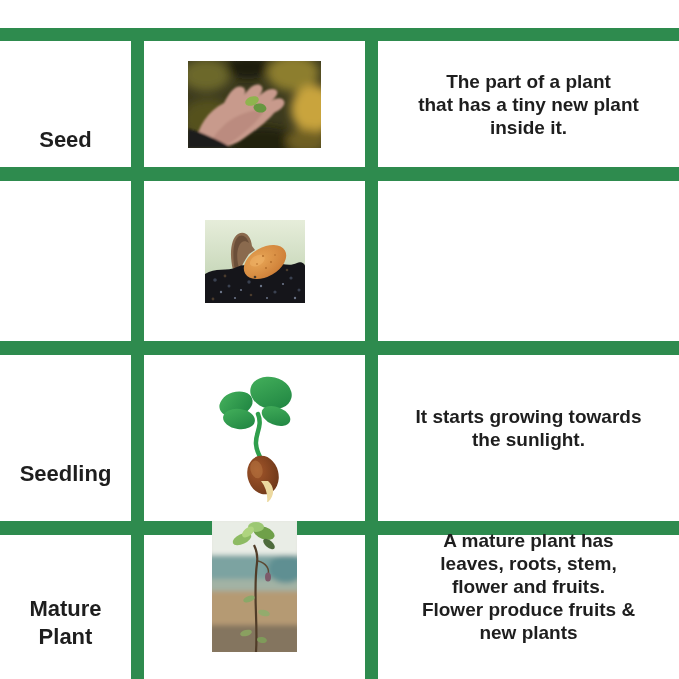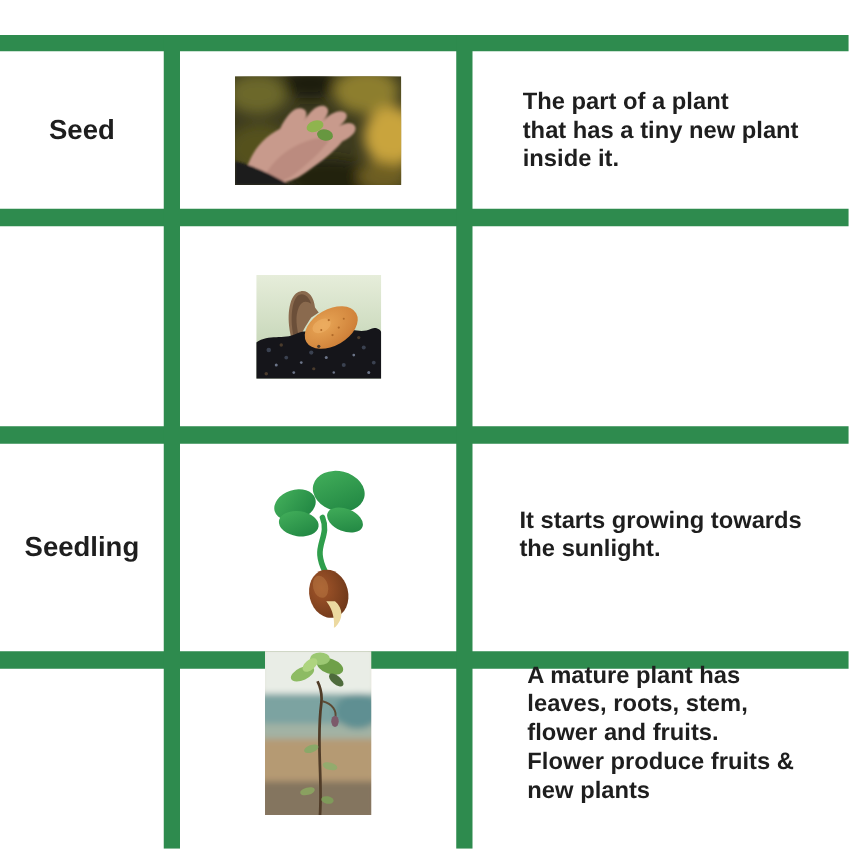--- a/index.html
+++ b/index.html
@@ -4,25 +4,25 @@
 <style>
   html,body{margin:0;padding:0;}
   body{
     width:679px;height:679px;background:#ffffff;overflow:hidden;position:relative;
     font-family:"Liberation Sans", sans-serif;color:#1e1e1e;
   }
   .stage{position:absolute;left:0;top:0;width:679px;height:679px;}
   .gbar{position:absolute;background:#2e8b4e;}
   .hbar{left:0;width:679px;}
   .vbar{top:28px;bottom:0;width:13px;}
-  .cell{position:absolute;display:flex;align-items:center;justify-content:center;}
+  .cell{position:absolute;display:flex;align-items:center;justify-content:center;text-align:center;}
   .label-cell{font-weight:bold;font-size:22px;line-height:28px;}
   .desc-cell{font-weight:bold;font-size:19px;line-height:23px;white-space:pre-line;padding:0 6px;box-sizing:border-box;}
   
-  .c1{left:0;width:131px;}
+  .c1{left:0;width:131px;margin-top:36px;}
   .c2{left:144px;width:221px;}
   .c3{left:378px;width:301px;}
   
   .r1{top:41px;height:126px;}
   .r2{top:181px;height:160px;}
   .r3{top:355px;height:166px;}
   .r4{top:535px;height:103px;}
   .nudge-up{padding-bottom:20px;}
   .img-frame{display:block;}
 </style>
@@ -148,20 +148,21 @@
       <g transform="rotate(-14 47 101)">
         <ellipse cx="47" cy="101" rx="15.5" ry="19.5" fill="url(#seedg)"></ellipse>
         <ellipse cx="42" cy="94" rx="6" ry="9" fill="#b97a44" opacity="0.5"></ellipse>
       </g>
       <path d="M52,107 C59,113 59,122 51,129 C52,121 50,113 45,107 Z" fill="#ecd9a0"></path>
     </svg>
   </div>
   <div class="cell c3 r3 desc-cell nudge-up">It starts growing towards
 the sunlight.</div>
 
+  <div class="cell c1 r4 label-cell">Mature Plant</div>
   <div class="cell c2 r4">
     <svg class="img-frame" width="85" height="131" viewBox="0 0 85 131">
       <defs>
         <filter id="mb" x="-20%" y="-20%" width="140%" height="140%">
             <feGaussianBlur stdDeviation="2.5"></feGaussianBlur>
           </filter>
       </defs>
       <rect width="85" height="131" fill="#b59a73"></rect>
       <g filter="url(#mb)">
         <rect x="-4" y="-4" width="93" height="42" fill="#e9ede6"></rect>

